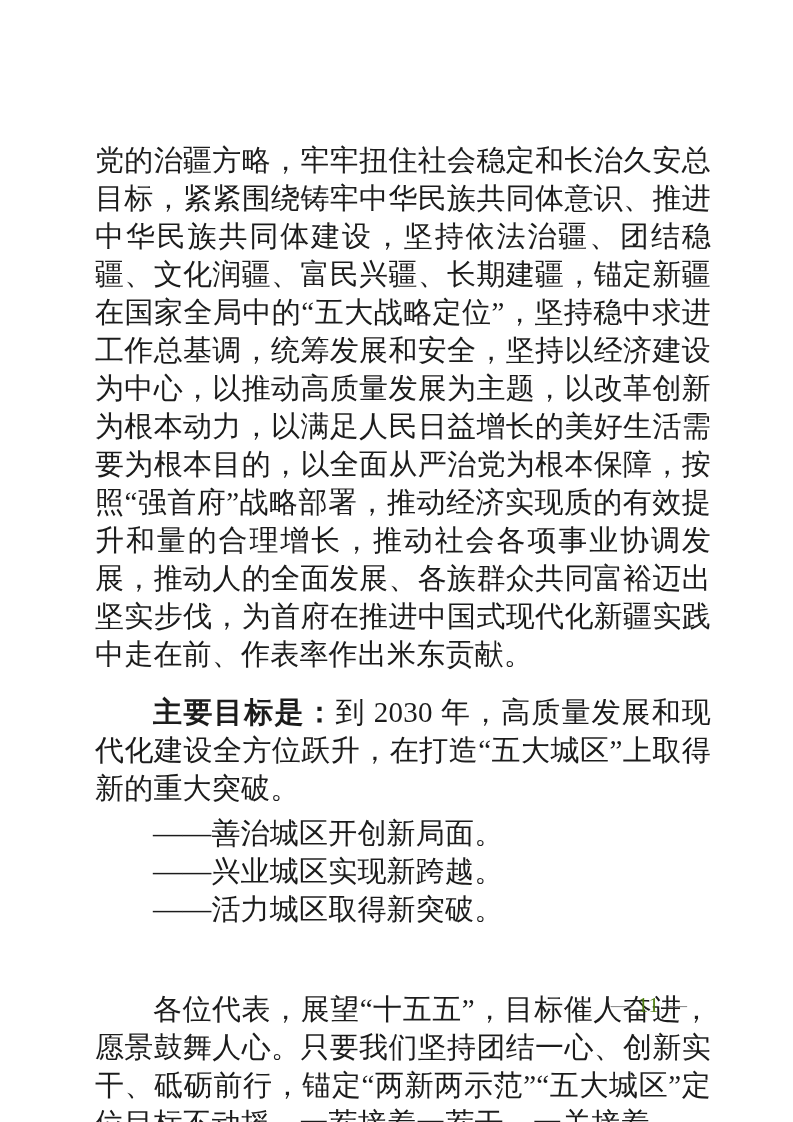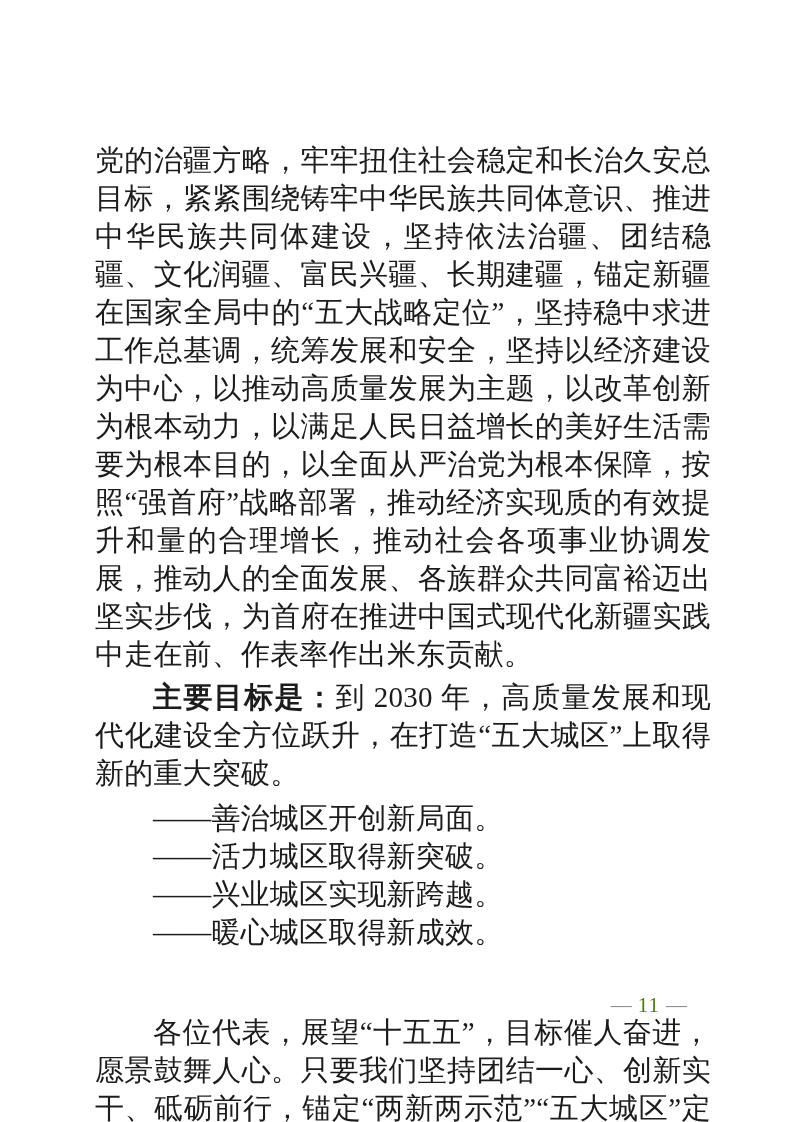--- a/index.html
+++ b/index.html
@@ -28,21 +28,21 @@
     letter-spacing: 0.2px;
   }
   .para {
     margin: 0;
     padding: 0;
   }
   .indent {
     text-indent: 2em;
   }
   .goals {
-    margin-top: 5px;
+    margin-top: 20px;
   }
   .goals .lead {
     font-weight: bold;
     font-family: "Liberation Sans", "DejaVu Sans", sans-serif;
     letter-spacing: 0.5px;
   }
   .bullets {
     margin-top: 7px;
   }
   .closing {
@@ -70,23 +70,22 @@
 
 <div class="page">
   <div class="body-text">
 
     <p class="para">党的治疆方略，牢牢扭住社会稳定和长治久安总目标，紧紧围绕铸牢中华民族共同体意识、推进中华民族共同体建设，坚持依法治疆、团结稳疆、文化润疆、富民兴疆、长期建疆，锚定新疆在国家全局中的“五大战略定位”，坚持稳中求进工作总基调，统筹发展和安全，坚持以经济建设为中心，以推动高质量发展为主题，以改革创新为根本动力，以满足人民日益增长的美好生活需要为根本目的，以全面从严治党为根本保障，按照“强首府”战略部署，推动经济实现质的有效提升和量的合理增长，推动社会各项事业协调发展，推动人的全面发展、各族群众共同富裕迈出坚实步伐，为首府在推进中国式现代化新疆实践中走在前、作表率作出米东贡献。</p>
 
     <p class="para indent goals"><span class="lead">主要目标是：</span><span>到 2030 年，高质量发展和现代化建设全方位跃升，在打造“五大城区”上取得新的重大突破。</span></p>
 
     <div class="bullets">
       <p class="para indent">——善治城区开创新局面。</p>
+      <p class="para indent">——兴业城区实现新跨越。</p>
       <p class="para indent">——活力城区取得新突破。</p>
-      <p class="para indent">——兴业城区实现新跨越。</p>
-      <p class="para indent">——暖心城区取得新成效。</p>
     </div>
 
     <p class="para indent closing">各位代表，展望“十五五”，目标催人奋进，愿景鼓舞人心。只要我们坚持团结一心、创新实干、砥砺前行，锚定“两新两示范”“五大城区”定位目标不动摇，一茬接着一茬干、一关接着</p>
 
   </div>
 
   <div class="page-number">
     <span class="dash">—</span><span class="num">11</span><span class="dash">—</span>
   </div>
 </div>

